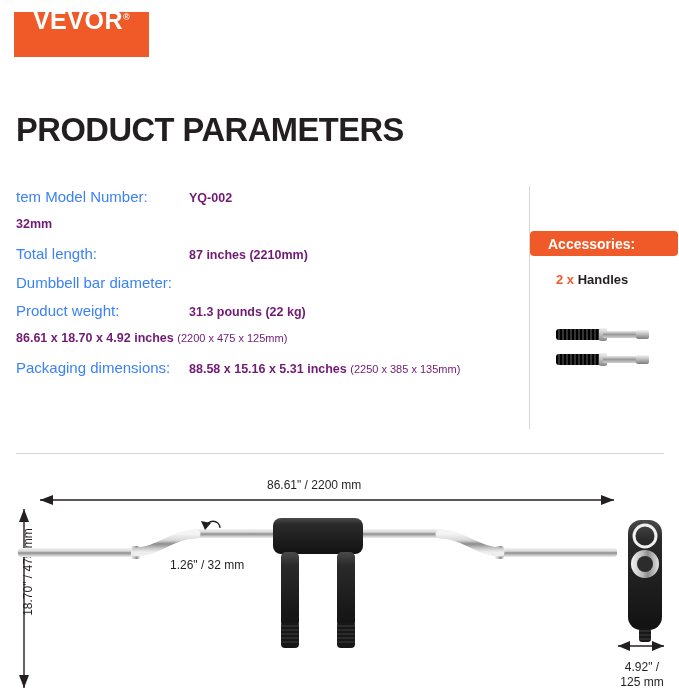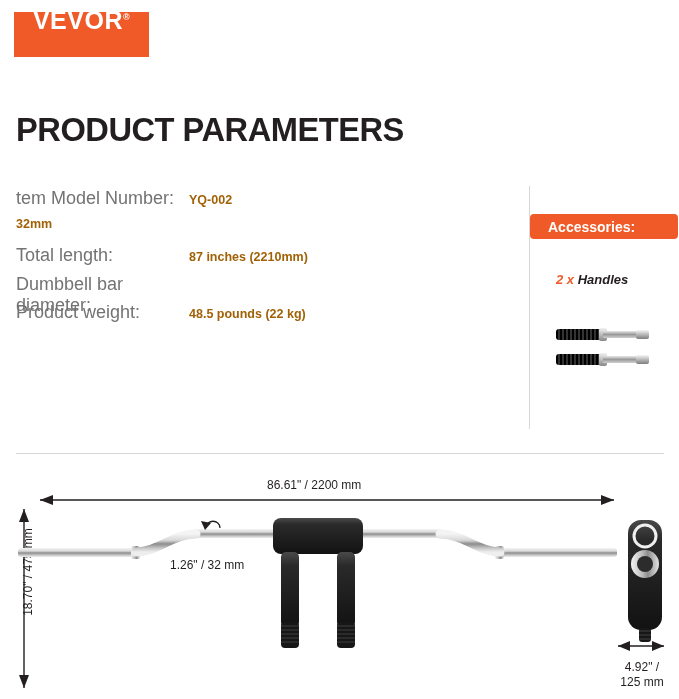--- a/index.html
+++ b/index.html
@@ -70,27 +70,27 @@
     top: 188px;
     width: 500px;
   }
   .spec-row {
     display: flex;
     align-items: baseline;
     height: 28.5px;
   }
   .spec-label {
     width: 173px;
-    font-size: 18px;
-    color: #737373;
+    font-size: 15px;
+    color: #3b82f6;
   }
   .spec-value {
     font-size: 12.5px;
     font-weight: bold;
-    color: #a16207;
+    color: #701a75;
     white-space: nowrap;
   }
   .spec-value .sub {
     font-weight: normal;
     font-size: 11px;
   }
 
   
   .v-divider {
     position: absolute;
@@ -98,39 +98,38 @@
     top: 186px;
     width: 1px;
     height: 243px;
     background: #d7d7d7;
   }
 
   
   .acc-badge {
     position: absolute;
     left: 530px;
-    top: 214px;
+    top: 231px;
     width: 148px;
     height: 25px;
     background: #f05a28;
     border-radius: 4px;
     color: #ffffff;
     font-size: 14px;
     font-weight: bold;
     display: flex;
     align-items: center;
     padding-left: 18px;
   }
   .acc-qty {
     position: absolute;
     left: 556px;
     top: 272px;
     font-size: 13px;
     font-weight: bold;
-    font-style: italic;
   }
   .acc-qty .num { color: #f05a28; }
   .acc-qty .txt { color: #231f20; }
 
   .handle {
     position: absolute;
     width: 96px;
     height: 15px;
   }
   .handle.h1 { left: 556px; top: 327px; }
@@ -246,28 +245,39 @@
   </div>
 
   <div class="spec-row">
     <div class="spec-label">Dumbbell bar diameter:</div>
   </div>
 
 
   <div class="spec-row">
     <div class="spec-label">Product weight:</div>
     <div class="spec-value">
-      <span>48.5 pounds (22 kg)</span>
+      <span>31.3 pounds (22 kg)</span>
       <span class="sub"></span>
     </div>
   </div>
 
   <div class="spec-row">
-  </div>
-
+    <div class="spec-value">
+      <span>86.61 x 18.70 x 4.92 inches</span>
+      <span class="sub">(2200 x 475 x 125mm)</span>
+    </div>
+  </div>
+
+  <div class="spec-row">
+    <div class="spec-label">Packaging dimensions:</div>
+    <div class="spec-value">
+      <span>88.58 x 15.16 x 5.31 inches</span>
+      <span class="sub">(2250 x 385 x 135mm)</span>
+    </div>
+  </div>
 
 </div>
 
 <div class="v-divider"></div>
 <div class="h-divider"></div>
 
 <div class="acc-badge">Accessories:</div>
 
 <div class="acc-qty">
   <span class="num">2 x</span>

